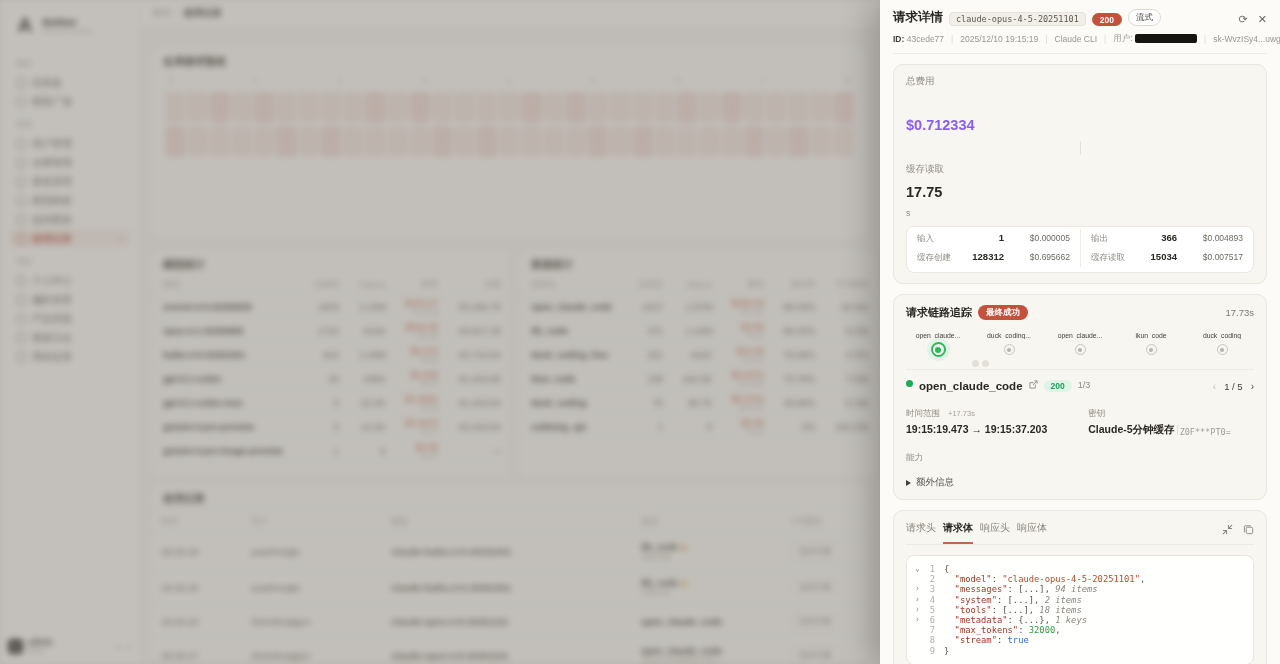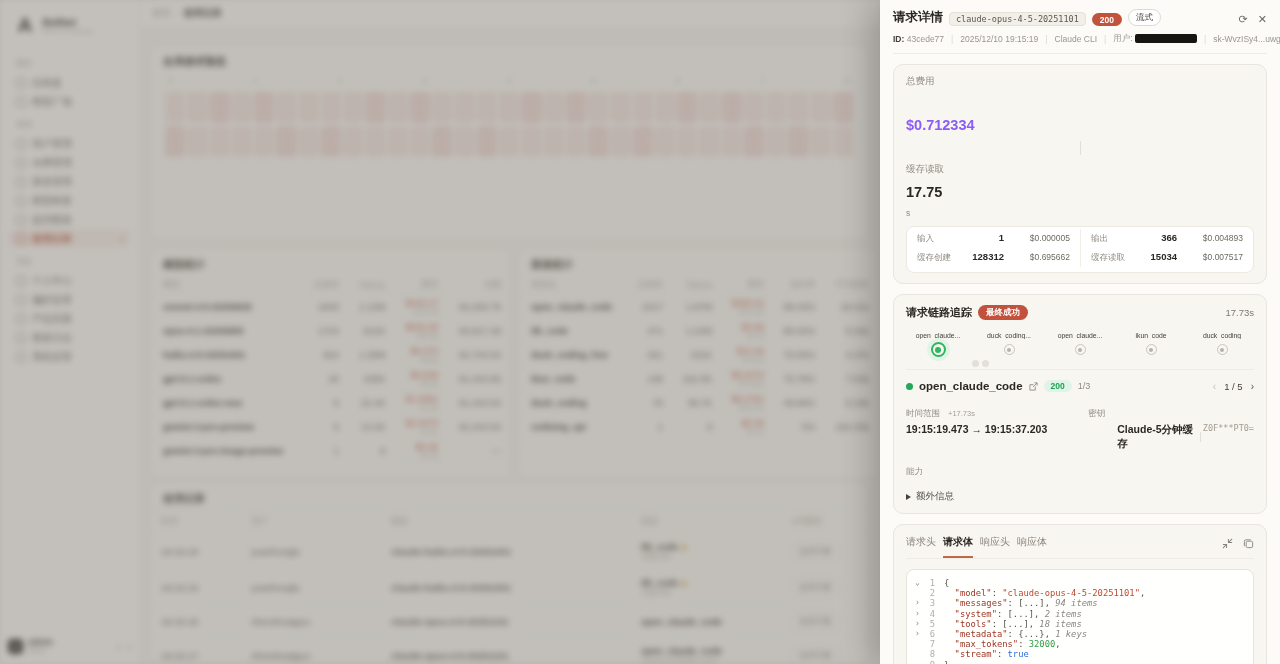--- a/index.html
+++ b/index.html
@@ -110,36 +110,36 @@
   .trace-nodes { display:flex; justify-content:center; gap:9px; margin-top:12px; position:relative; padding-bottom:12px; border-bottom:1px solid #edebe4; }
   .t-node { width:62px; text-align:center; }
   .t-label { font-size:6.8px; color:#45413a; white-space:nowrap; overflow:hidden; }
   .t-circ { width:11px; height:11px; border:1.5px solid #c9c5bd; border-radius:50%; margin:5px auto 0; display:flex; align-items:center; justify-content:center; }
   .t-dot { width:4px; height:4px; background:#b7b3aa; border-radius:50%; }
   .t-node.active .t-circ { width:15px; height:15px; border:2px solid #2eb85c; box-shadow:0 0 0 4px #e2f4e8; margin-top:3px; }
   .t-node.active .t-dot { width:6px; height:6px; background:#2eb85c; }
   .sub-dots { position:absolute; left:66px; bottom:2px; display:flex; gap:3px; }
   .sub-dot { width:7px; height:7px; border-radius:50%; background:#e3e0d9; }
 
-  .att-head { display:flex; align-items:center; gap:6px; margin-top:10px; }
+  .att-head { display:flex; gap:6px; margin-top:10px; }
   .g-dot { width:7px; height:7px; border-radius:50%; background:#22a85a; }
   .att-name { font-size:11.5px; font-weight:bold; color:#2b2823; }
   .ext-ico { color:#8f8a82; font-size:9px; }
   .badge-green { background:#dff3e6; color:#1d9e55; border-radius:8px; padding:1px 7px; font-size:8.5px; font-weight:bold; }
   .att-try { font-size:9px; color:#8f8a82; }
   .pager { margin-left:auto; display:flex; align-items:center; gap:8px; }
   .pg-chev { background:none; border:none; font-size:10px; color:#c5c1b9; padding:0; cursor:pointer; }
   .pg-chev.on { color:#55514a; }
   .pg-num { font-size:9.5px; color:#45413a; }
 
   .att-grid { display:grid; grid-template-columns:1.1fr 1fr; margin-top:10px; }
   .att-lab { font-size:8.5px; color:#928d84; }
   .att-delta { font-size:7.5px; color:#a5a098; margin-left:8px; }
   .att-val { font-size:10.5px; font-weight:bold; color:#2b2823; margin-top:3px; }
-  .key-row { display:flex; align-items:flex-start; margin-top:3px;margin-left:29px; }
+  .key-row { display:flex; align-items:flex-end; margin-top:3px; }
   .key-mask { font-size:8.5px; color:#a19c93; font-family:"DejaVu Sans Mono",monospace; }
   .cap-chip { display:inline-block; margin-top:3px; background:#f3f1ea; border:1px solid #e7e4db; border-radius:4px; padding:1px 5px; font-size:8.5px; color:#45413a; }
   .extra-row { display:flex; align-items:center; gap:5px; margin-top:12px; font-size:9.5px; color:#55514a; cursor:pointer; }
   .tri { width:0; height:0; border-top:3.5px solid transparent; border-bottom:3.5px solid transparent; border-left:5px solid #45413a; }
 
   .tabs-row { display:flex; align-items:center; gap:16px; border-bottom:1px solid #edebe4; padding-bottom:0; }
   .tab { font-size:10px; color:#8a857c; padding-bottom:7px; border-bottom:2px solid transparent; cursor:pointer; }
   .tab.active { color:#2b2823; font-weight:bold; border-bottom-color:#bd6a4c; }
   .tab-icons { margin-left:auto; display:flex; gap:10px; padding-bottom:7px; }
 

